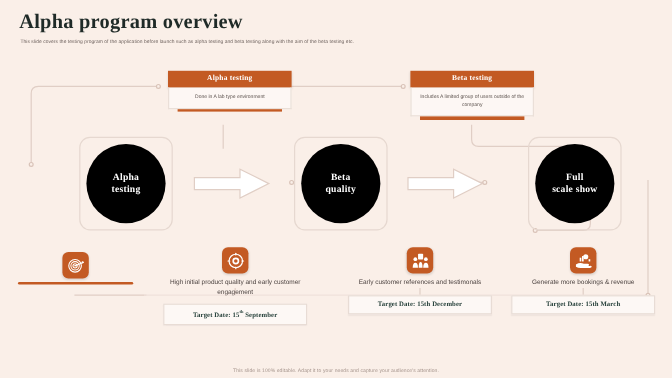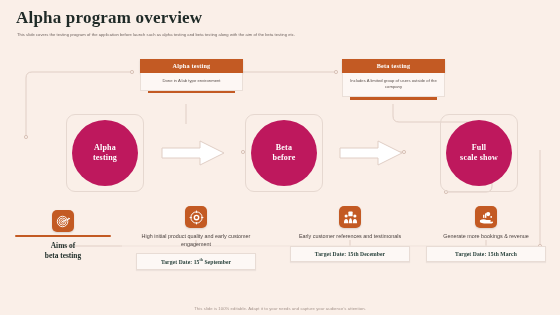--- a/index.html
+++ b/index.html
@@ -41,21 +41,21 @@
     text-align:center; padding:5px 4px 6px;
   }
   .callout-foot{ height:2.6px; background:#C35A23; margin:0 8px; }
 
   
   .stage{ position:absolute; }
   .stage-frame{
     position:absolute; border:1px solid #E6D8D0; border-radius:9px;
   }
   .circle{
-    position:absolute; border-radius:50%; background:#be185d;
+    position:absolute; border-radius:50%; background:#000000;
     display:flex; align-items:center; justify-content:center;
     text-align:center; color:#FFFFFF;
     font-family:"Liberation Serif", serif;
     font-weight:700; font-size:8px; line-height:1.25; letter-spacing:.2px;
   }
 
   
   .flow-arrow{ position:absolute; }
 
   
@@ -147,21 +147,21 @@
   <div class="circle" style="left:6px;top:6px;width:66px;height:66px;">
     <span style="white-space:pre-line;">Alpha
 testing</span>
   </div>
 </div>
 
 <div class="stage" style="left:245px;top:114px;width:78px;height:78px;">
   <div class="stage-frame" style="left:0;top:0;width:78px;height:78px;"></div>
   <div class="circle" style="left:6px;top:6px;width:66px;height:66px;">
     <span style="white-space:pre-line;">Beta
-before</span>
+quality</span>
   </div>
 </div>
 
 <div class="stage" style="left:440px;top:114px;width:78px;height:78px;">
   <div class="stage-frame" style="left:0;top:0;width:78px;height:78px;"></div>
   <div class="circle" style="left:6px;top:6px;width:66px;height:66px;">
     <span style="white-space:pre-line;">Full
 scale show</span>
   </div>
 </div>
@@ -178,22 +178,20 @@
     <svg width="15" height="15" viewBox="0 0 24 24">
       <circle cx="10.5" cy="12" r="8.4" fill="none" stroke="#FFFFFF" stroke-width="1.5"></circle>
       <circle cx="10.5" cy="12" r="5.6" fill="none" stroke="#FFFFFF" stroke-width="1.4"></circle>
       <circle cx="10.5" cy="12" r="2.8" fill="none" stroke="#FFFFFF" stroke-width="1.4"></circle>
       <circle cx="10.5" cy="12" r="1" fill="#FFFFFF"></circle>
       <path d="M10.5 12 L21.5 7.5" stroke="#FFFFFF" stroke-width="1.6" stroke-linecap="round"></path>
       <path d="M19.5 5.6 L22.4 7 L19.9 9" fill="#FFFFFF"></path>
     </svg>
   </div>
   <div class="aim-rule" style="width:96px;"></div>
-  <div class="aim-label" style="white-space:pre-line;">Aims of
-beta testing</div>
 </div>
 
 <div class="aim" style="left:136px;top:206px;width:120px;">
   <div class="aim-icon">
     <svg width="15" height="15" viewBox="0 0 24 24">
       <circle cx="12" cy="12" r="9" fill="none" stroke="#FFFFFF" stroke-width="1.6"></circle>
       <circle cx="12" cy="12" r="4.6" fill="#FFFFFF"></circle>
       <circle cx="12" cy="12" r="2.4" fill="#C35A23"></circle>
       <g stroke="#FFFFFF" stroke-width="1.5" stroke-linecap="round">
         <path d="M12 1.6 L12 4"></path>

